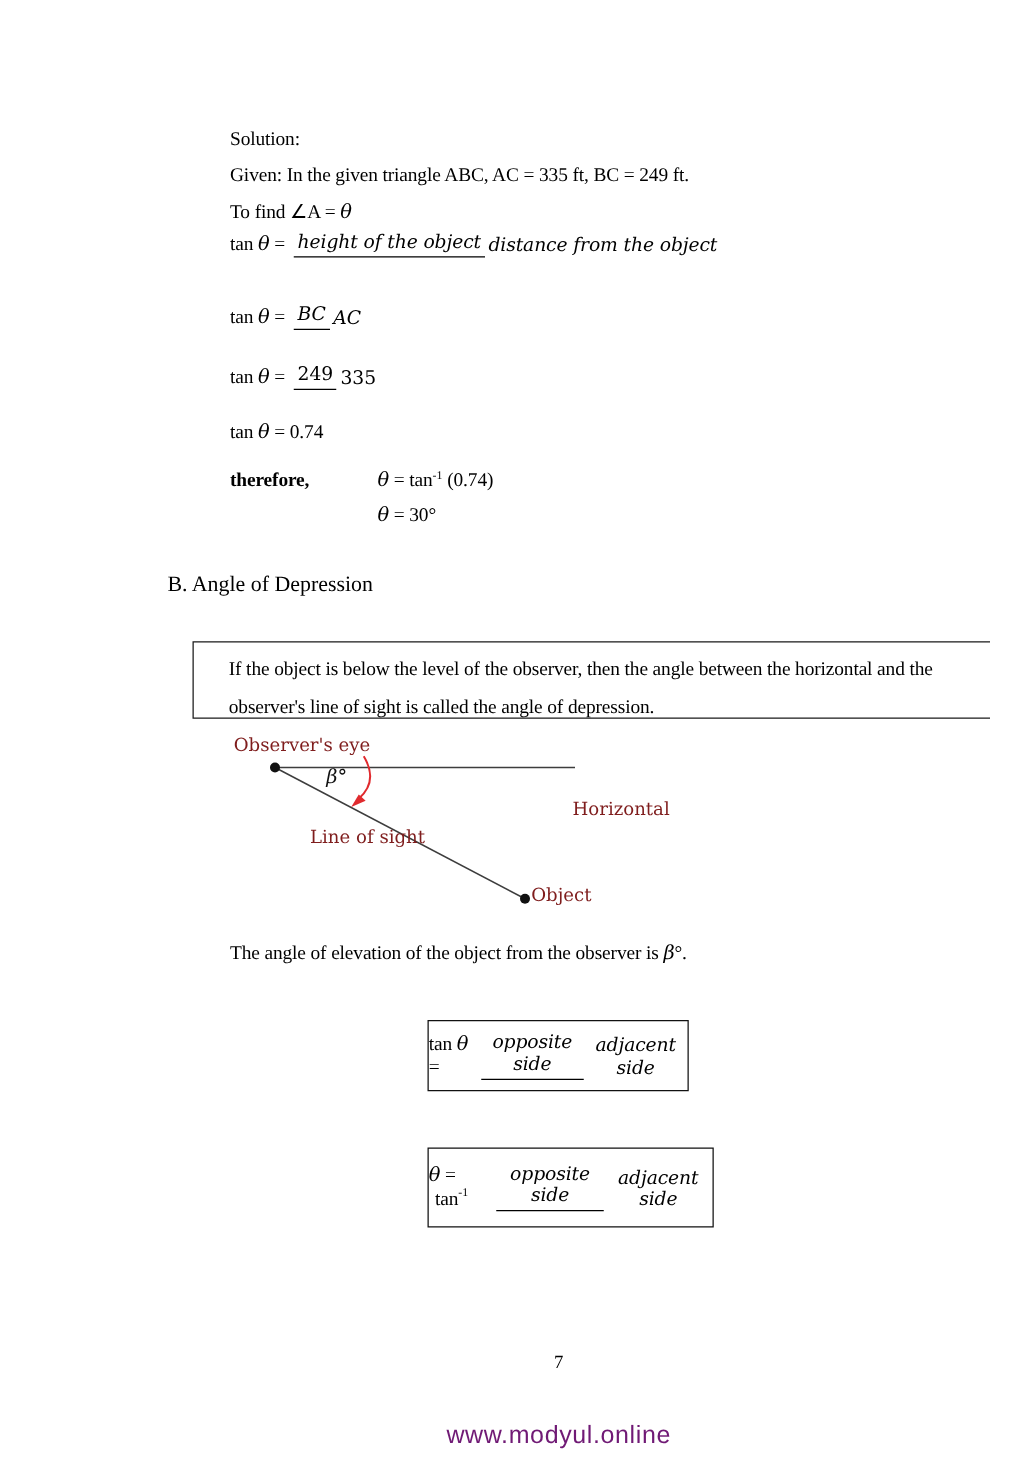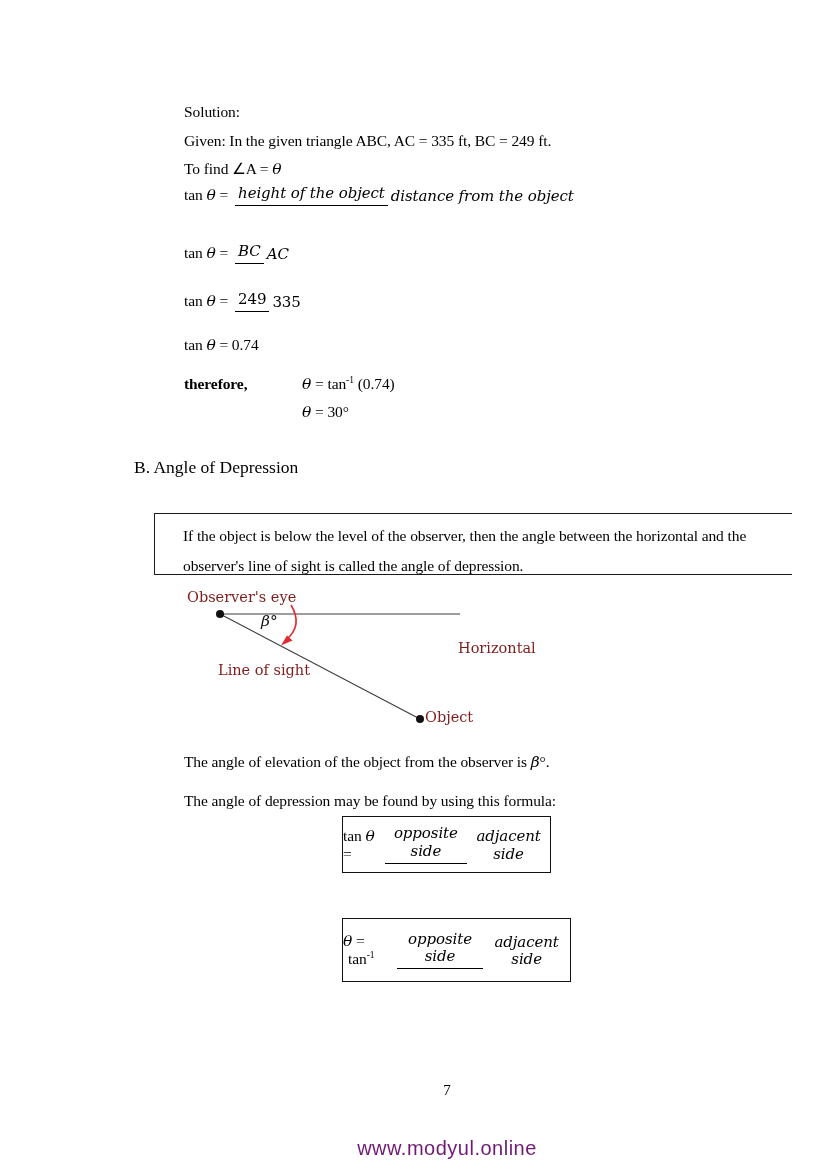--- a/index.html
+++ b/index.html
@@ -105,27 +105,26 @@
       <line x1="86" y1="26" x2="326" y2="26" stroke="#3d3d3d" stroke-width="1.2"></line>
       <line x1="86" y1="26" x2="286" y2="131" stroke="#3d3d3d" stroke-width="1.2"></line>
       <circle cx="86" cy="26" r="4" fill="#111"></circle>
       <circle cx="286" cy="131" r="4" fill="#111"></circle>
       <path d="M 157 17 Q 169 37 153 51" fill="none" stroke="#e02a2e" stroke-width="1.6"></path>
       <polygon points="147,57.5 153,47.5 158.5,52.5" fill="#e02a2e"></polygon>
     </svg>
     <div class="diag-label" style="left:53px; top:1px;">Observer's eye</div>
     <div class="diag-label" style="left:324px; top:16px;margin-top:36px;">Horizontal</div>
     <div class="diag-label beta-label" style="left:127px; top:24px;">β°</div>
-    <div class="diag-label" style="left:84px; top:74px;">Line of sight</div>
+    <div class="diag-label" style="left:114px; top:74px;">Line of sight</div>
     <div class="diag-label" style="left:291px; top:121px;">Object</div>
   </div>
 
   <div class="t" style="left:150px; top:753px;"><span>The angle of elevation of the object from the observer is </span><span class="it mathfont">β</span><span>°.</span></div>
 
-  <div class="t" style="left:150px; top:792px;">The angle of depression may be found by using this formula:</div>
 
   <div class="fbox" style="left:308px; top:816px; width:209px; height:57px;">
     <span><span>tan </span><span class="it mathfont">θ</span><span> =</span></span>
     <span class="frac it">
       <span class="num">opposite side</span>
       <span class="den">adjacent side</span>
     </span>
   </div>
 
   <div class="fbox" style="left:308px; top:897px; width:229px; height:64px;margin-top:21px;">

